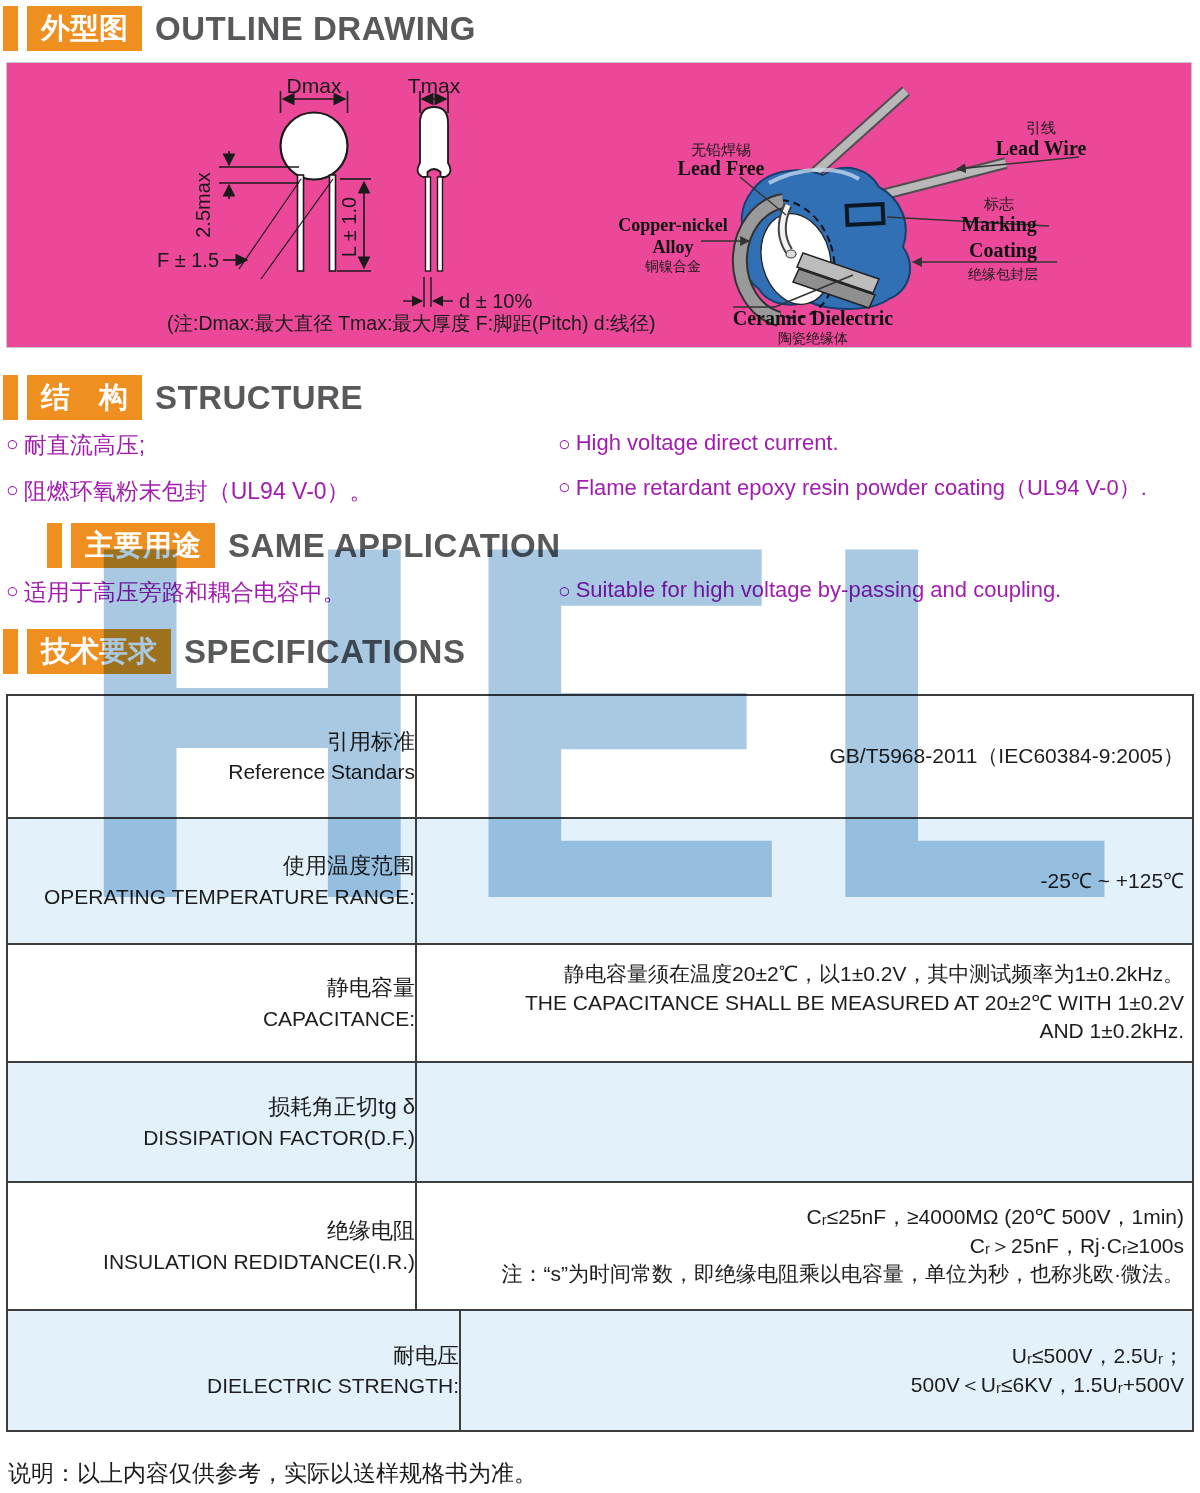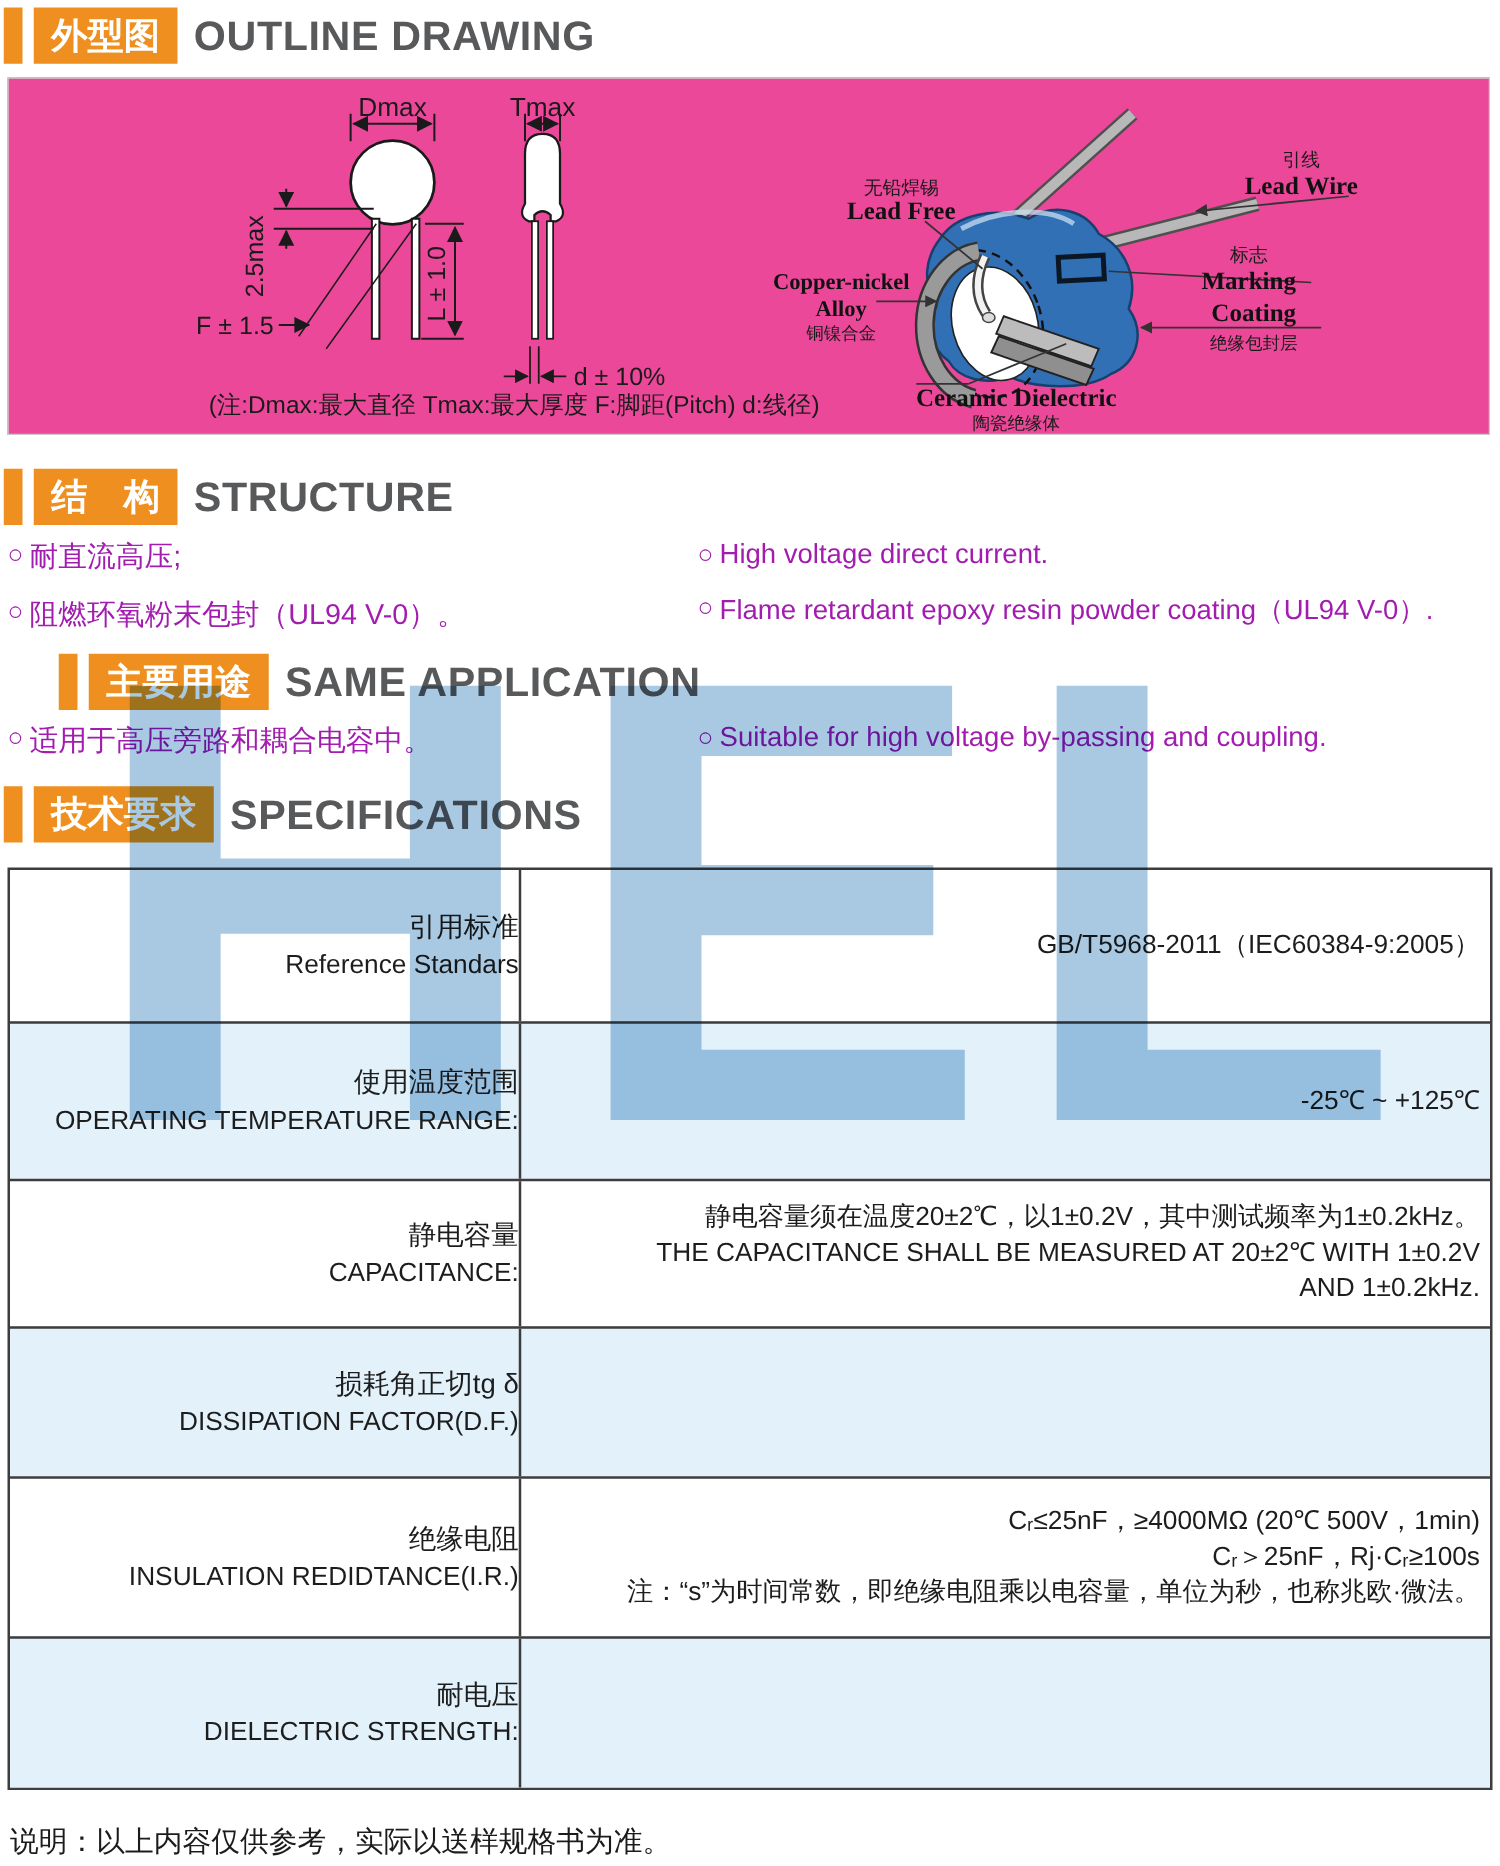--- a/index.html
+++ b/index.html
@@ -36,21 +36,21 @@
   .b-zh{left:6px;top:430px;width:545px;}
   .b-en{left:558px;top:430px;width:640px;}
   .a-zh{left:6px;top:577px;width:545px;}
   .a-en{left:558px;top:577px;width:640px;}
   
   .spec{position:absolute;left:6px;top:694px;width:1188px;box-sizing:border-box;
         border:2px solid var(--border-dark);text-align:right;}
   .row{display:flex;box-sizing:border-box;}
   .row + .row{border-top:2px solid var(--border-dark);}
   .r0{height:121px;} .r1{height:126px;} .r2{height:118px;}
-  .r3{height:120px;} .r4{height:128px;} .r5{height:121px;}
+  .r3{height:120px;} .r4{height:128px;} .r5{height:121px;padding-left:44px;}
   .shade{background:var(--row-blue);}
   .cl{width:409px;border-right:2px solid var(--border-dark);display:flex;flex-direction:column;
       justify-content:center;padding-left:17px;box-sizing:border-box;}
   .cl .zh{font-size:22px;line-height:1.42;}
   .cl .en{font-size:21px;line-height:1.42;}
   .cr{flex:1;display:flex;flex-direction:column;justify-content:center;
       padding-left:20px;padding-right:8px;box-sizing:border-box;}
   .cr .ln{font-size:21px;line-height:1.38;}
   
   .footnote{position:absolute;left:8px;top:1458px;font-size:23px;color:#1b1b1b;}
@@ -268,20 +268,24 @@
         <div class="ln">Cᵣ＞25nF，Rj·Cᵣ≥100s</div>
         <div class="ln">注：“s”为时间常数，即绝缘电阻乘以电容量，单位为秒，也称兆欧·微法。</div>
       </div>
     </div>
 
     <div class="row r5 shade">
       <div class="cl">
         <div class="zh">耐电压</div>
         <div class="en">DIELECTRIC STRENGTH:</div>
       </div>
+      <div class="cr">
+        <div class="ln">Uᵣ≤500V，2.5Uᵣ；</div>
+        <div class="ln">500V＜Uᵣ≤6KV，1.5Uᵣ+500V</div>
+      </div>
     </div>
 
   </div>
 
   <div class="footnote">说明：以上内容仅供参考，实际以送样规格书为准。</div>
 
   <div class="watermark">HEL</div>
 
 </div>
 

